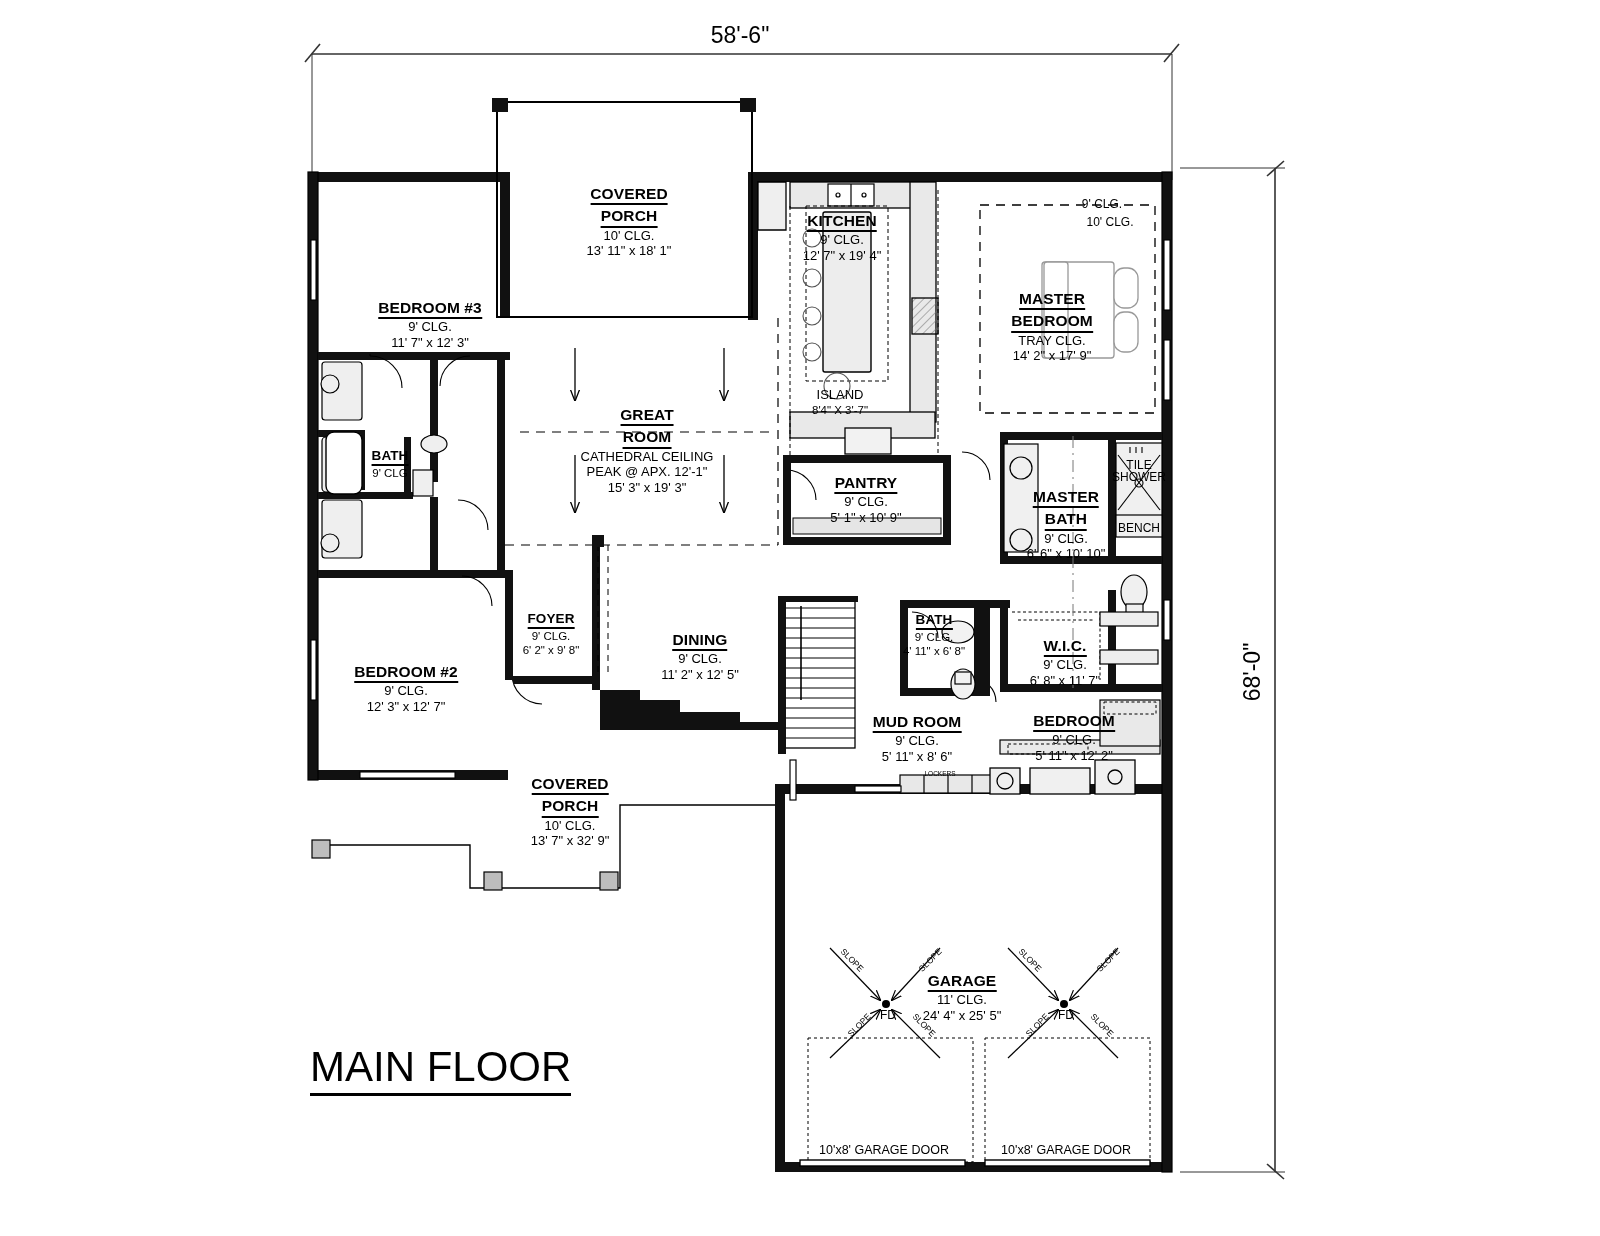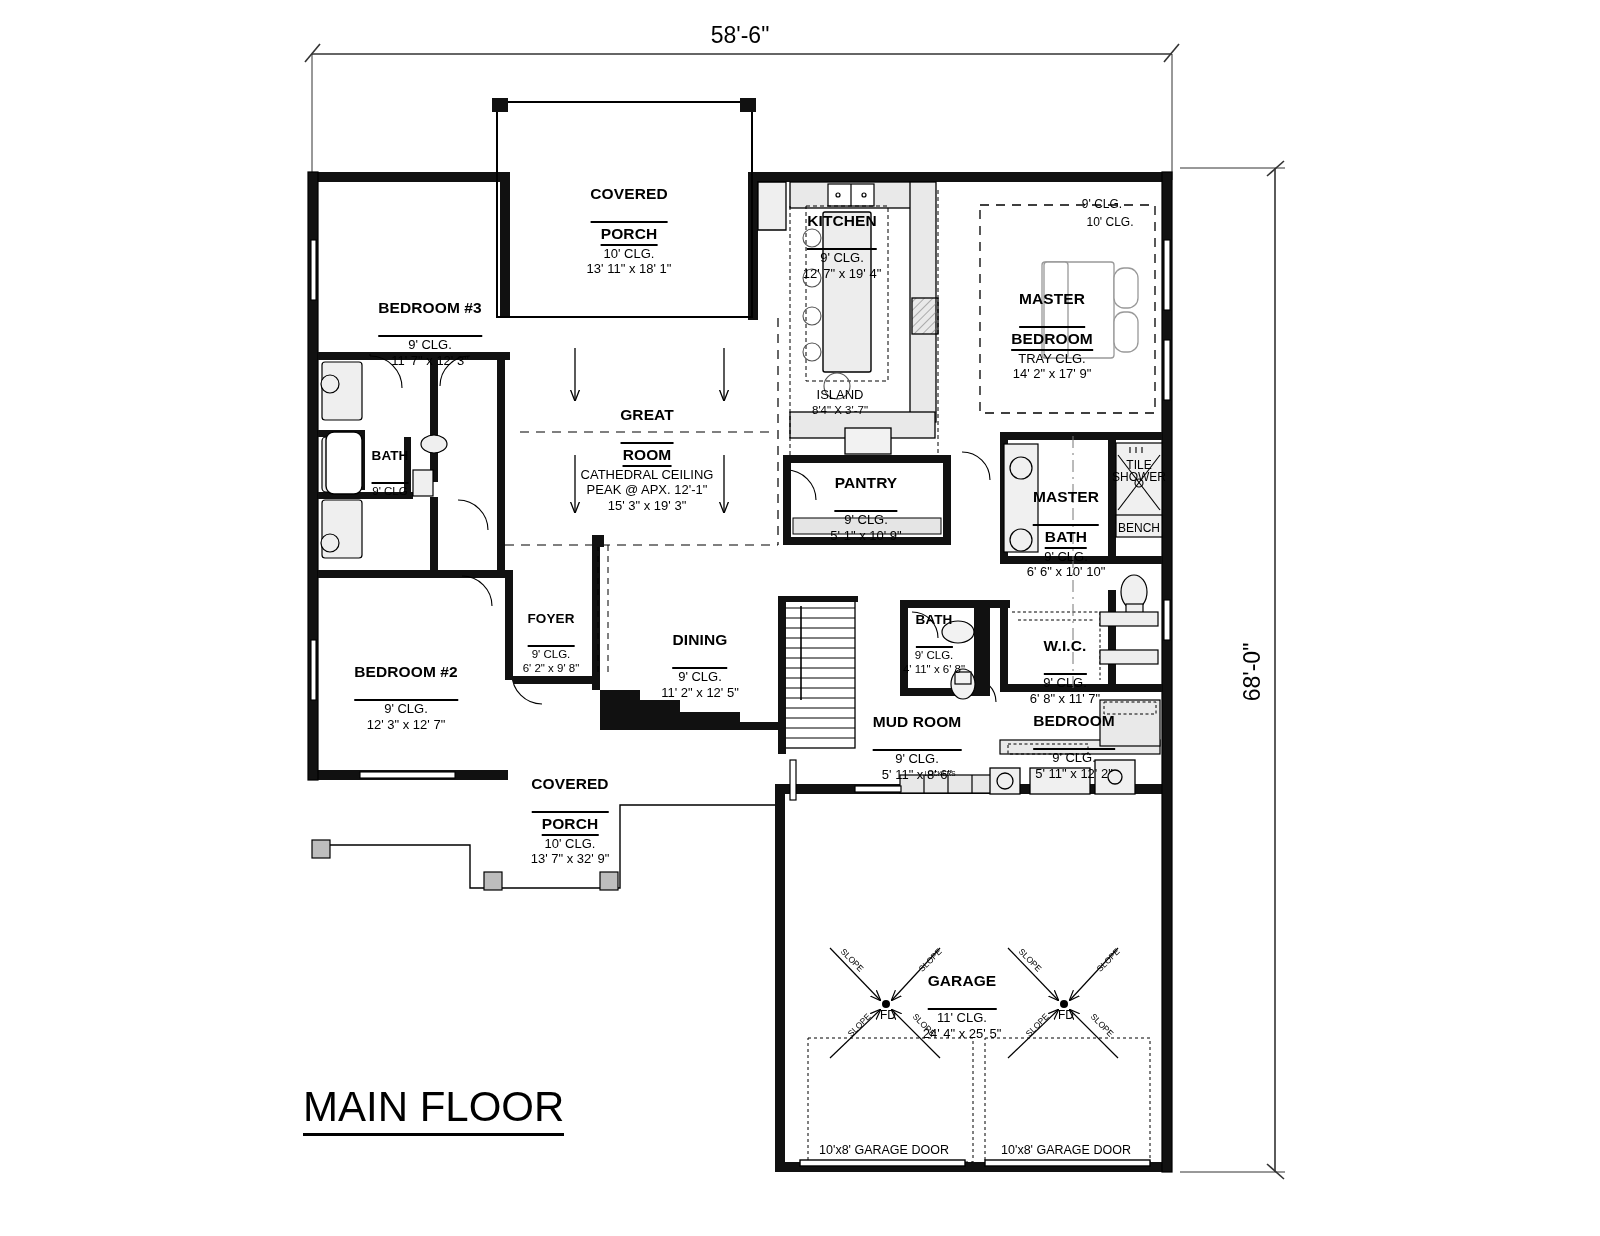--- a/index.html
+++ b/index.html
@@ -2,21 +2,21 @@
 <html><head>
 <meta charset="utf-8">
 <style>
   html,body{margin:0;padding:0;background:#ffffff;}
   body{width:1600px;height:1236px;position:relative;overflow:hidden;
        font-family:"Liberation Sans","DejaVu Sans",sans-serif;color:#000;}
   #plan{position:absolute;left:0;top:0;width:1600px;height:1236px;}
   .lbl{position:absolute;text-align:center;line-height:1.12;white-space:nowrap;
        transform:translateX(-50%);}
   .lbl .t{font-weight:bold;font-size:15.5px;letter-spacing:.1px;
-          border-bottom:2.5px solid #000;display:inline-block;padding-bottom:19px;}
+          border-bottom:2.5px solid #000;display:inline-block;padding-bottom:1px;}
   .lbl .t2{font-weight:bold;font-size:15.5px;letter-spacing:.1px;
           border-bottom:2.5px solid #000;display:inline-block;padding-bottom:1px;margin-top:2px;}
   .lbl .s{font-size:13px;display:block;margin-top:1px;}
   .lbl.small .t{font-size:13.5px;}
   .lbl.small .s{font-size:11.5px;}
   .tiny{position:absolute;font-size:12px;text-align:left;transform:translateX(-50%);white-space:nowrap;}
   .tiny6{position:absolute;font-size:6.5px;text-align:center;transform:translateX(-50%);white-space:nowrap;}
   .dimtxt{position:absolute;font-size:23px;text-align:center;transform:translateX(-50%);white-space:nowrap;}
   .dimtxt.vert{transform:translate(-50%,-50%) rotate(-90deg);}
   .title{position:absolute;font-size:42px;font-weight:normal;letter-spacing:0px;
@@ -494,13 +494,13 @@
 
 <div class="tiny" style="left:888px;top:1008px;">FD</div>
 <div class="tiny" style="left:1066px;top:1008px;">FD</div>
 
 <div class="plaintxt" style="left:884px;top:1143px;font-size:12.5px;">10'x8' GARAGE DOOR</div>
 <div class="plaintxt" style="left:1066px;top:1143px;font-size:12.5px;">10'x8' GARAGE DOOR</div>
 
 <div class="dimtxt" style="left:740px;top:22px;">58'-6"</div>
 <div class="dimtxt vert" style="left:1252px;top:672px;">68'-0"</div>
 
-<div class="title" style="left:303px;top:1043px;margin-top:40px;">MAIN FLOOR</div>
+<div class="title" style="left:310px;top:1043px;">MAIN FLOOR</div>
 
 </body></html>

